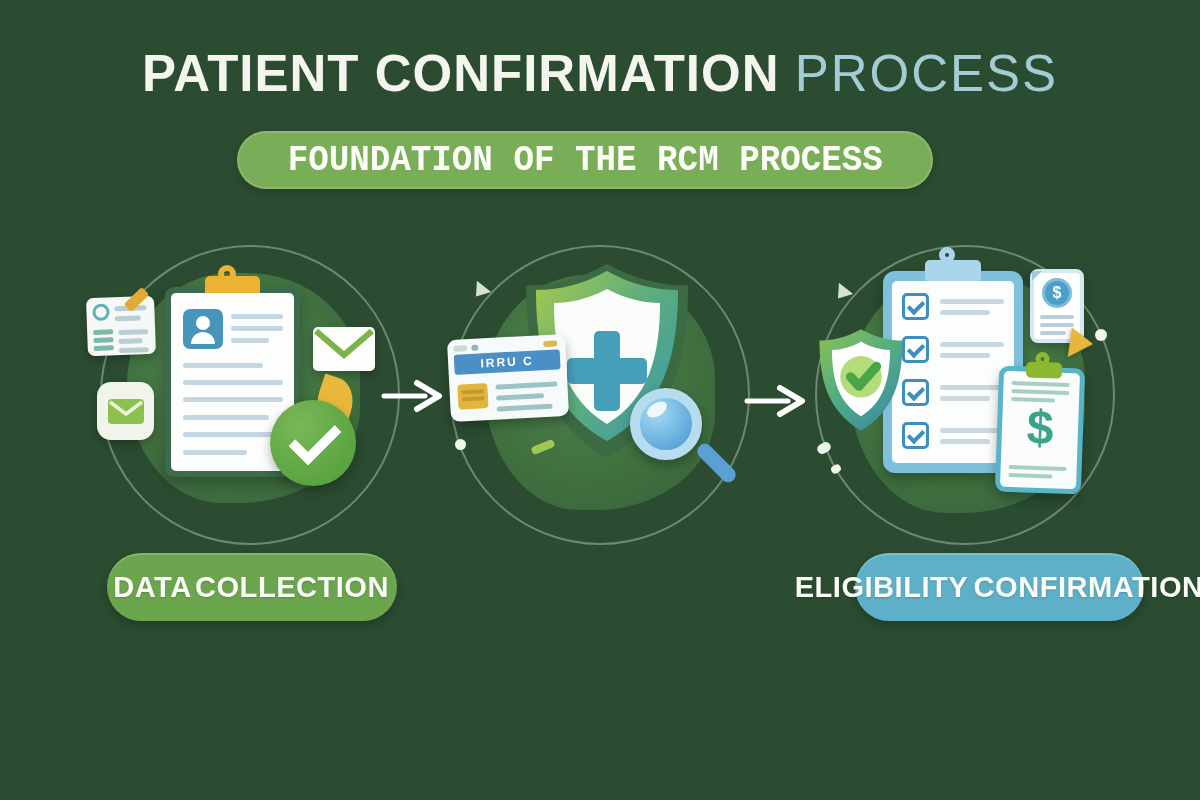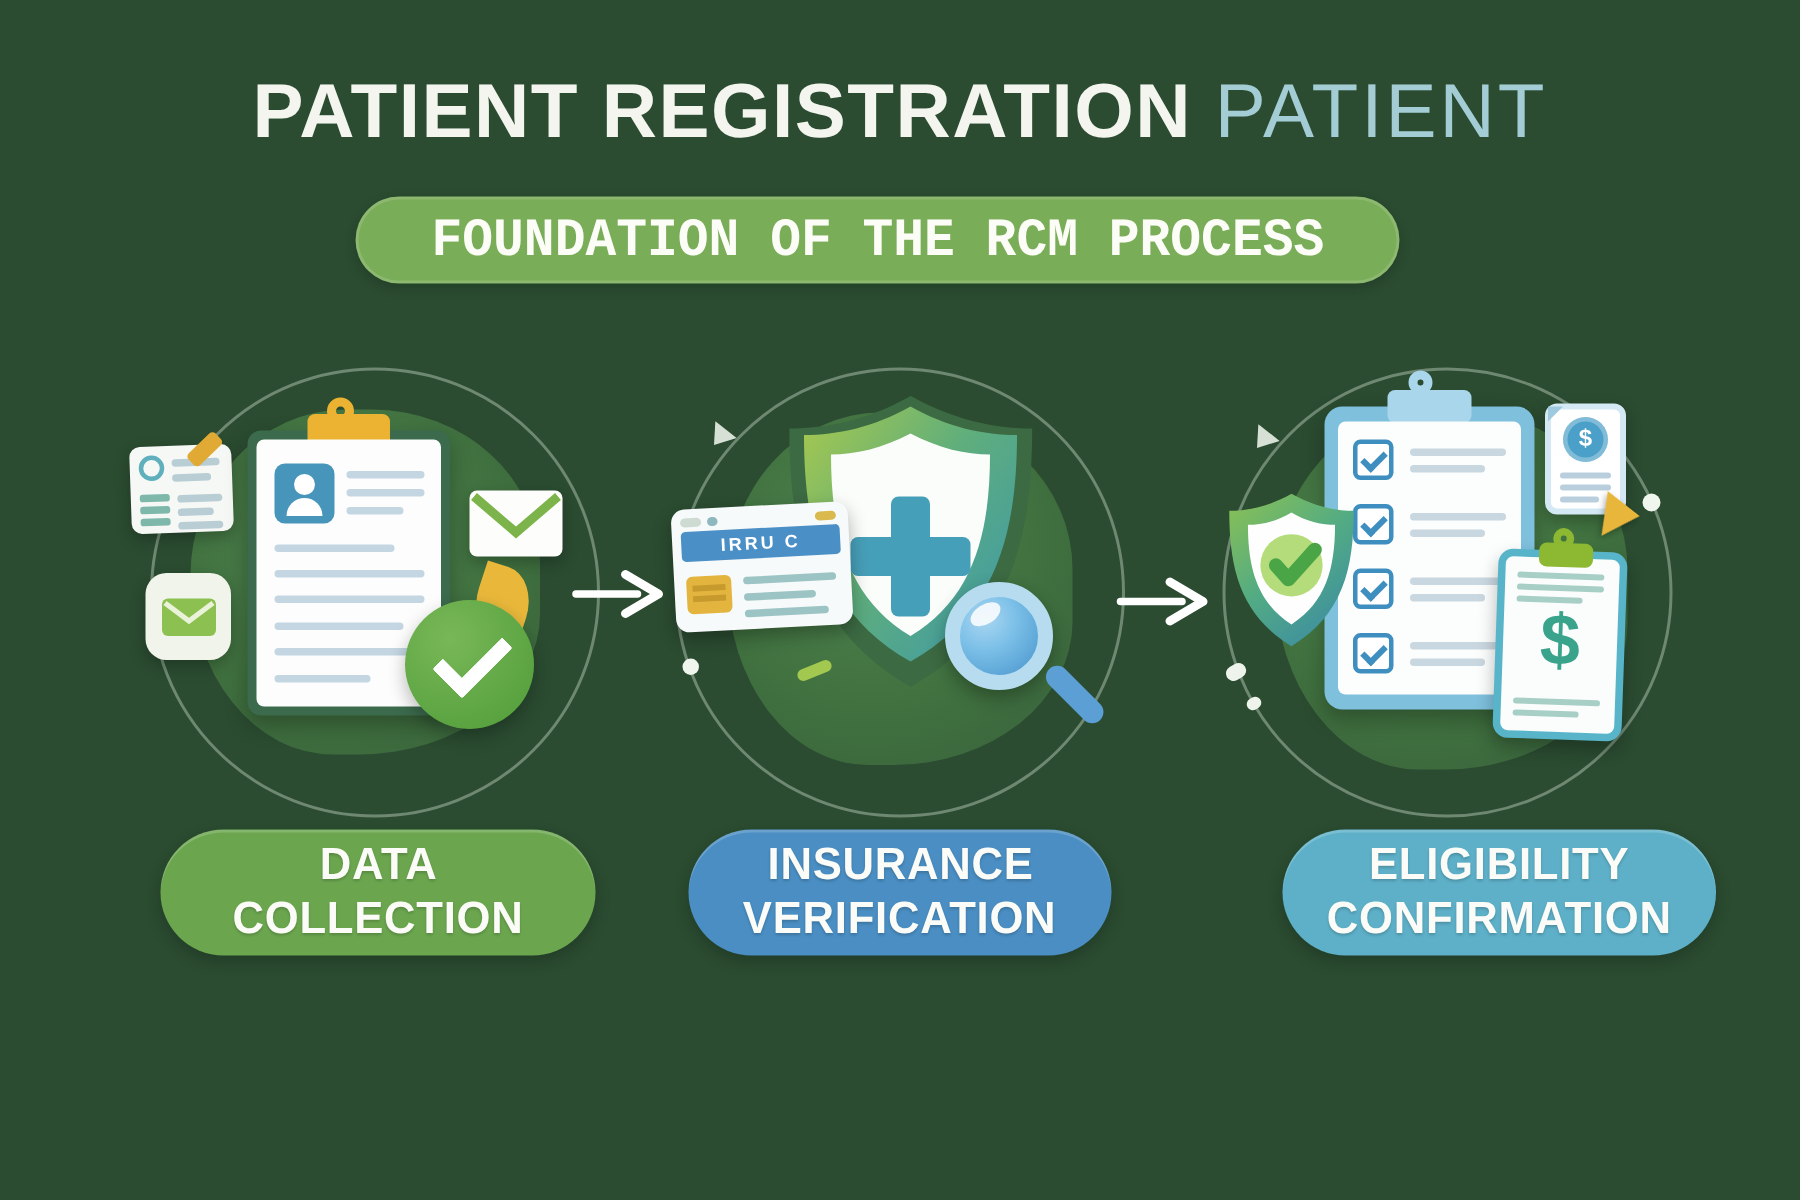--- a/index.html
+++ b/index.html
@@ -146,38 +146,38 @@
   .mc-line { position:absolute; height:4px; border-radius:2px; background:#a8cfc6; }
   .mc-dollar { position:absolute; left:0; top:28px; width:100%; text-align:center;
     font-size:48px; font-weight:bold; color:#3aa38c; }
 
   .shield-svg { position:absolute; }
 
   
   .flow-arrow { position:absolute; }
 
   
-  .pill { position:absolute; top:553px; height:84px; border-radius:42px;
-    display:flex; flex-direction:column; align-items:center; justify-content:center;
+  .pill { position:absolute; top:553px; height:68px; border-radius:42px;
+    display:flex; flex-direction:row; align-items:center; justify-content:center;
     box-shadow: inset 0 2px 0 rgba(255,255,255,0.18), 0 4px 10px rgba(0,0,0,0.22); }
   .pill span { color:#fbfcf7; font-size:30px; font-weight:bold; line-height:1.2;
     letter-spacing:0.5px; transform:scaleX(0.97); white-space:nowrap;
     text-shadow:0 1px 2px rgba(0,0,0,0.18); }
   #pill1 { left:107px;  width:290px; }
   #pill2 { left:459px;  width:282px; }
   #pill3 { left:855px;  width:289px; }
 </style>
 </head>
 <body>
 
 <div class="artboard" style="background: rgb(43, 76, 49);">
 
   <h1 class="title">
-    <span style="color: rgb(243, 245, 238);">PATIENT REGISTRATION</span>
-    <span class="accent" style="color: rgb(163, 204, 213);">PATIENT</span>
+    <span style="color: rgb(243, 245, 238);">PATIENT CONFIRMATION</span>
+    <span class="accent" style="color: rgb(163, 204, 213);">PROCESS</span>
   </h1>
 
   <div class="banner" style="background: rgb(122, 173, 88);">
     <span>FOUNDATION OF THE RCM PROCESS</span>
   </div>
 
   <div class="stage" id="stage1">
     <div class="ring" style="left:15px; top:0;"></div>
     <div class="blob" style="left:42px; top:28px; width:233px; height:230px;"></div>
 
@@ -344,22 +344,18 @@
   </svg>
   <svg class="flow-arrow" style="left:744px; top:382px;" width="64" height="38">
     <path d="M3 19 H44" stroke="#ffffff" stroke-width="5" stroke-linecap="round"></path>
     <path d="M36 6 L58 19 L36 32" stroke="#ffffff" stroke-width="6" fill="none" stroke-linejoin="round" stroke-linecap="round"></path>
   </svg>
 
   <div class="pill" id="pill1" style="background: rgb(107, 166, 79);">
     <span>DATA</span>
     <span>COLLECTION</span>
   </div>
-  <div class="pill" id="pill2" style="background: rgb(74, 142, 195);">
-    <span>INSURANCE</span>
-    <span>VERIFICATION</span>
-  </div>
   <div class="pill" id="pill3" style="background: rgb(93, 176, 200);">
     <span>ELIGIBILITY</span>
     <span>CONFIRMATION</span>
   </div>
 
 </div>
 
 </body></html>

